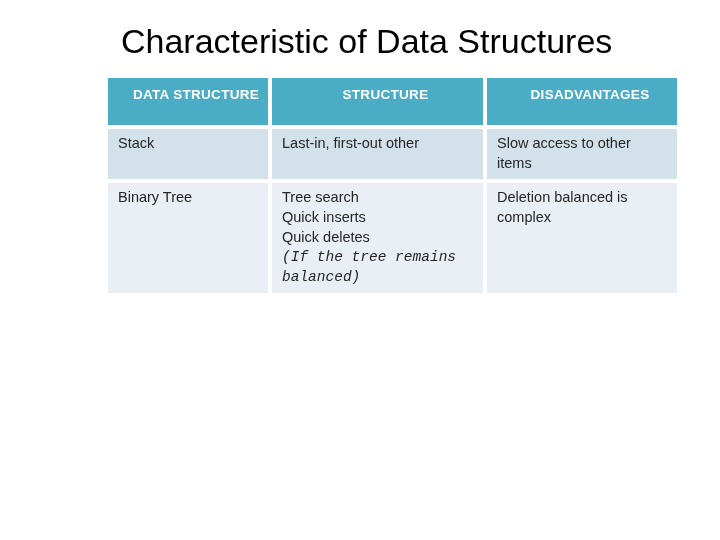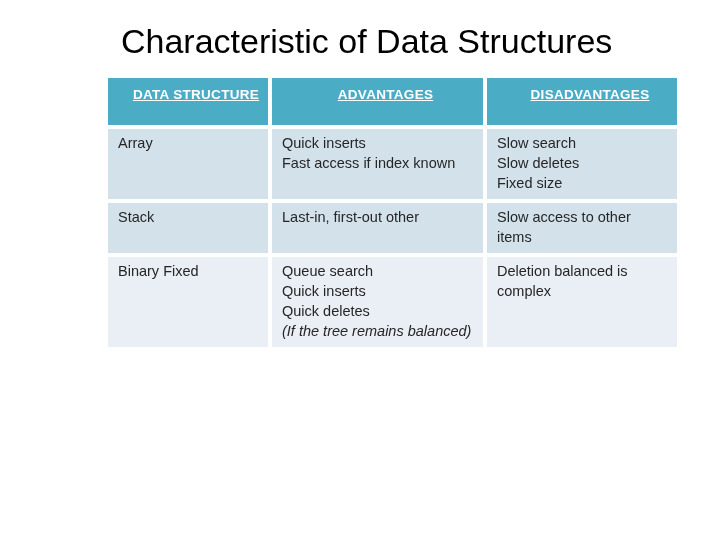--- a/index.html
+++ b/index.html
@@ -39,85 +39,70 @@
     background: var(--header-bg, #4bacc6);
     color: var(--header-text, #ffffff);
     font-size: 13.5px;
     font-weight: bold;
     letter-spacing: 0.3px;
     text-align: center;
     vertical-align: top;
     height: 47px;
     box-sizing: border-box;
     padding: 9px 4px 4px 20px;
-    text-decoration: underline;
   }
   table.ds-table td {
     font-size: 14.5px;
     line-height: 20px;
     color: var(--body-text, #262626);
     vertical-align: top;
     box-sizing: border-box;
     padding: 4px 8px 6px 10px;
   }
   tr.band-dark td  { background: var(--row-band-dark, #d3e1eb); }
   tr.band-light td { background: var(--row-band-light, #e9eff5); }
-  td .note { font-style: italic; }
+  td .note { font-style: italic; font-family: Liberation Mono, monospace; }
 </style>
 </head>
 <body>
 
 <div class="slide">
   <div class="slide-title">Characteristic of Data Structures</div>
 
   <table class="ds-table">
     <colgroup>
       <col style="width:160px">
       <col style="width:211px">
       <col style="width:190px">
     </colgroup>
     <thead>
       <tr>
         <th>DATA STRUCTURE</th>
-        <th>ADVANTAGES</th>
+        <th>STRUCTURE</th>
         <th>DISADVANTAGES</th>
       </tr>
     </thead>
     <tbody>
-        <tr class="band-dark">
-          <td>
-            <div>Array</div>
-          </td>
-          <td>
-            <div>Quick inserts</div>
-            <div>Fast access if index known</div>
-          </td>
-          <td>
-            <div>Slow search</div>
-            <div>Slow deletes</div>
-            <div>Fixed size</div>
-          </td>
-        </tr>
         <tr class="band-dark">
           <td>
             <div>Stack</div>
           </td>
           <td>
             <div>Last-in, first-out other</div>
           </td>
           <td>
             <div>Slow access to other items</div>
           </td>
         </tr>
         <tr class="band-light">
           <td>
-            <div>Binary Fixed</div>
+            <div>Binary Tree</div>
           </td>
           <td>
-            <div>Queue search</div>
+            <div>Tree search</div>
             <div>Quick inserts</div>
             <div>Quick deletes</div>
             <div class="note">(If the tree remains balanced)</div>
           </td>
           <td>
             <div>Deletion balanced is complex</div>
           </td>
         </tr>
       </tbody>
   </table>

